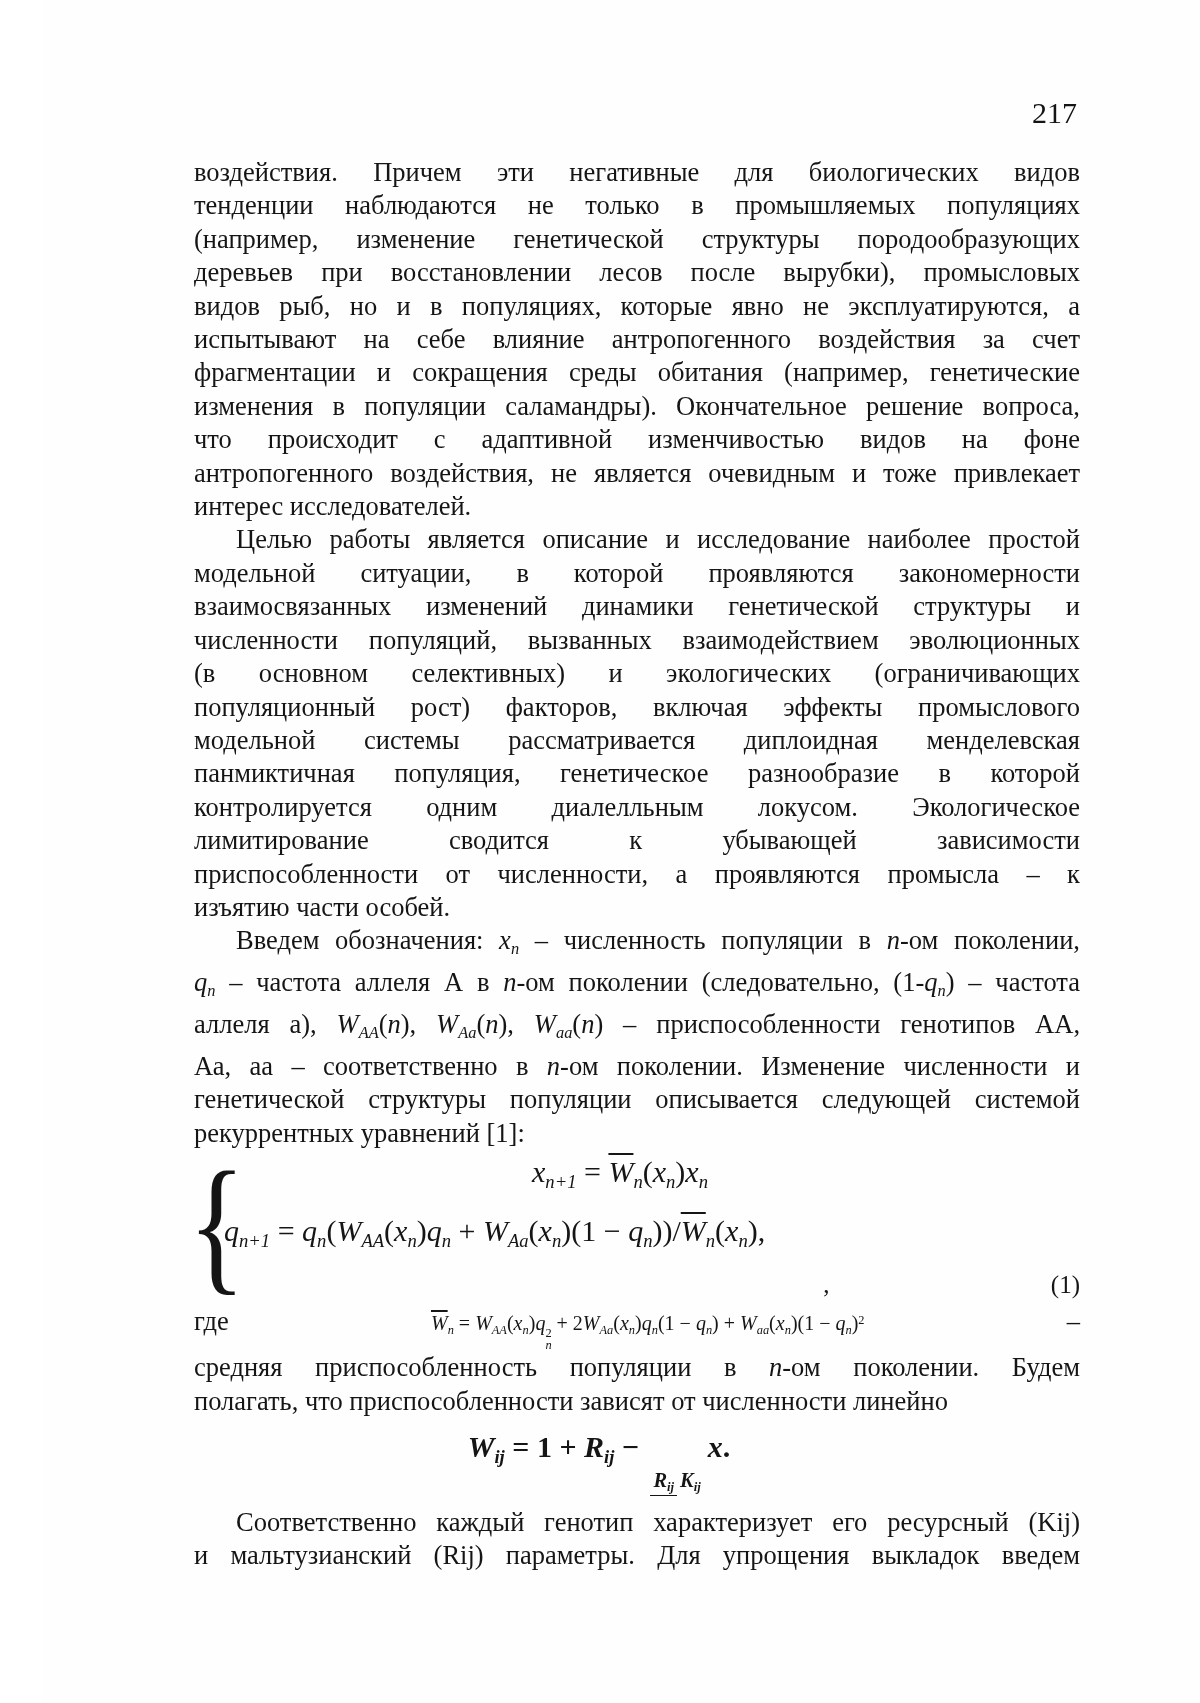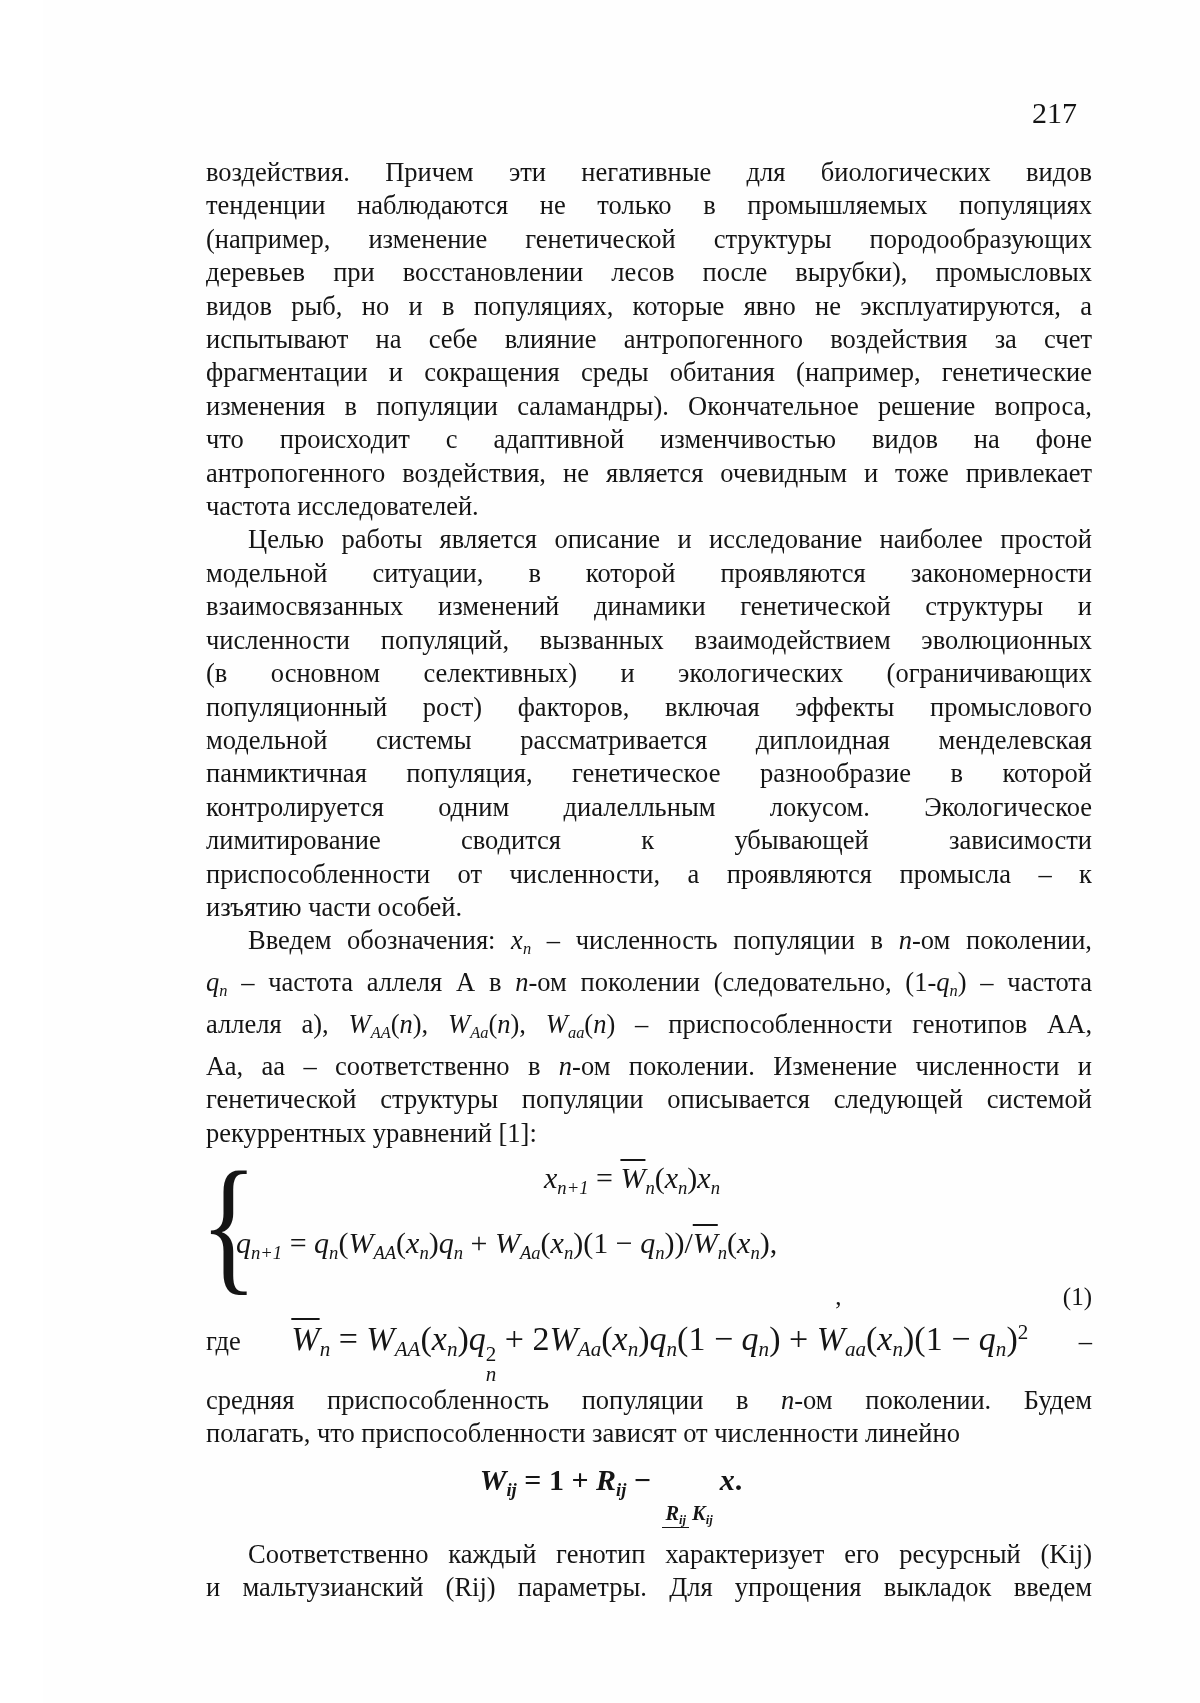--- a/index.html
+++ b/index.html
@@ -15,21 +15,21 @@
   }
   .pagenum {
     position: absolute;
     top: 96px;
     right: 166px;
     font-size: 30px;
     line-height: 34px;
   }
   .content {
     position: absolute;
-    left: 163px;
+    left: 151px;
     top: 156px;
     width: 886px;
   }
   .line {
     font-size: 26.5px;
     line-height: 33.4px;
     text-align: justify;
     text-align-last: justify;
     text-justify: inter-word;
     white-space: normal;
@@ -68,37 +68,37 @@
   .brace {
     position: absolute;
     left: -6px;
     top: -6px;
     font-size: 150px;
     line-height: 1.05;
     font-weight: 400;
     transform: scaleX(0.8);
     transform-origin: left top;
   }
-  .eqrow { font-size: 30px; line-height: 52px; }
+  .eqrow { font-size: 30px; line-height: 40px; }
   .eqrow.c { text-align: center; padding-right: 64px; }
   .eqrow.second { line-height: 58px; }
   .eqtail { display: flex; align-items: flex-start; font-size: 25px; line-height: 30px; }
   .eqtail .comma { margin-left: 70%; }
   .eqtail .eqnum { margin-left: auto; }
 
   
   .gde {
     display: flex;
     justify-content: space-between;
     align-items: baseline;
     font-size: 26.5px;
     line-height: 37px;
     margin-top: 2px;
   }
-  .gde .gf { font-size: 34px; text-align: right; }
+  .gde .gf { font-size: 20px; text-align: right; }
 
   
   .eqw {
     font-size: 30px;
     text-align: center;
     padding: 8px 76px 10px 0;
     line-height: 1.4;
     font-weight: bold;
   }
 </style>
@@ -113,21 +113,21 @@
         <div class="line"><span class="tx">воздействия. Причем эти негативные для биологических видов</span></div>
         <div class="line"><span class="tx">тенденции наблюдаются не только в промышляемых популяциях</span></div>
         <div class="line"><span class="tx">(например, изменение генетической структуры породообразующих</span></div>
         <div class="line"><span class="tx">деревьев при восстановлении лесов после вырубки), промысловых</span></div>
         <div class="line"><span class="tx">видов рыб, но и в популяциях, которые явно не эксплуатируются, а</span></div>
         <div class="line"><span class="tx">испытывают на себе влияние антропогенного воздействия за счет</span></div>
         <div class="line"><span class="tx">фрагментации и сокращения среды обитания (например, генетические</span></div>
         <div class="line"><span class="tx">изменения в популяции саламандры). Окончательное решение вопроса,</span></div>
         <div class="line"><span class="tx">что происходит с адаптивной изменчивостью видов на фоне</span></div>
         <div class="line"><span class="tx">антропогенного воздействия, не является очевидным и тоже привлекает</span></div>
-        <div class="line nojust"><span class="tx">частота исследователей.</span></div>
+        <div class="line nojust"><span class="tx">интерес исследователей.</span></div>
       </div>
     <div class="para">
         <div class="line ind"><span class="tx">Целью работы является описание и исследование наиболее простой</span></div>
         <div class="line"><span class="tx">модельной ситуации, в которой проявляются закономерности</span></div>
         <div class="line"><span class="tx">взаимосвязанных изменений динамики генетической структуры и</span></div>
         <div class="line"><span class="tx">численности популяций, вызванных взаимодействием эволюционных</span></div>
         <div class="line"><span class="tx">(в основном селективных) и экологических (ограничивающих</span></div>
         <div class="line"><span class="tx">популяционный рост) факторов, включая эффекты промыслового</span></div>
         <div class="line"><span class="tx">модельной системы рассматривается диплоидная менделевская</span></div>
         <div class="line"><span class="tx">панмиктичная популяция, генетическое разнообразие в которой</span></div>

